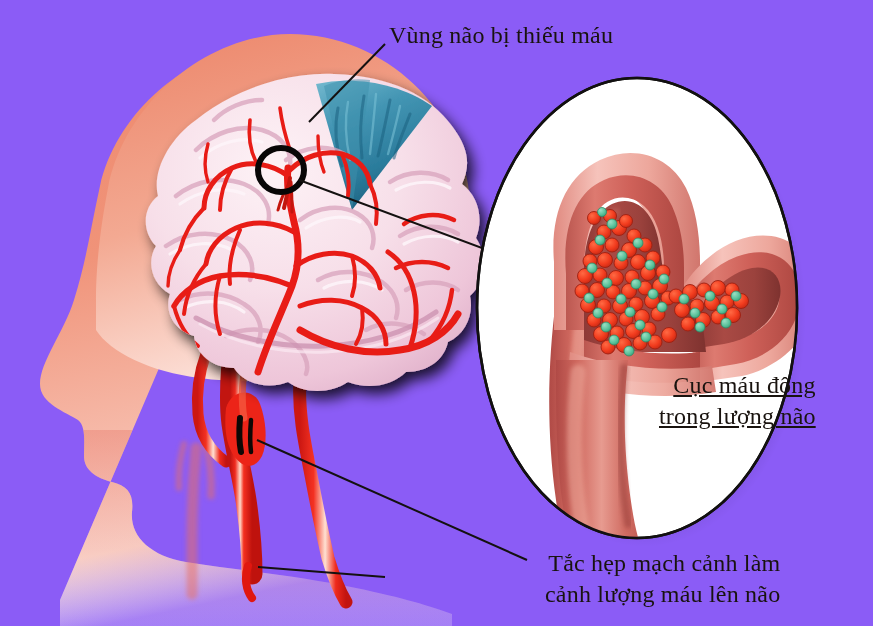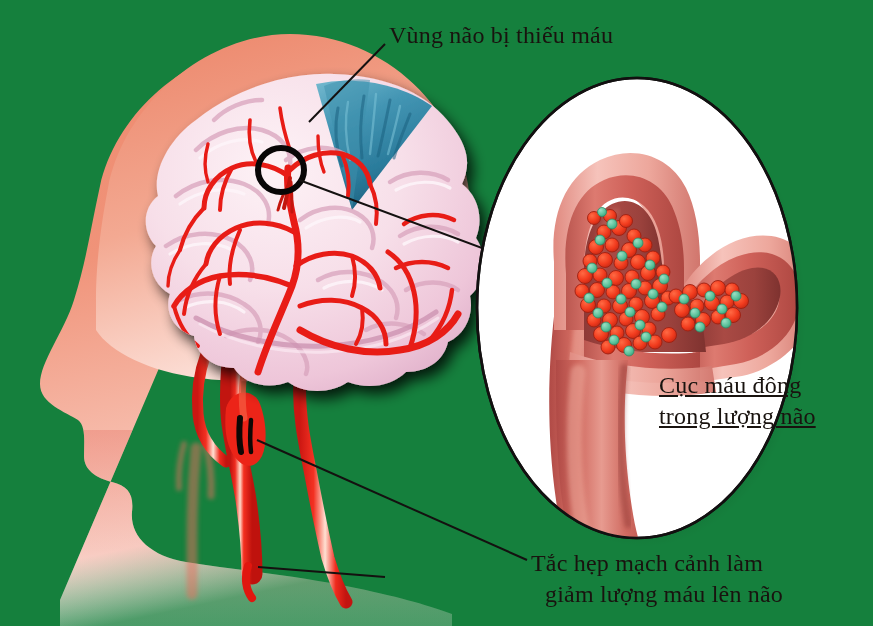--- a/index.html
+++ b/index.html
@@ -8,22 +8,23 @@
     padding: 0;
     background: #ffffff;
   }
   body {
     font-family: "Liberation Serif", serif;
   }
   #stage {
     position: relative;
     width: 873px;
     height: 626px;
-    background: #15803d;
+    background: #8b5cf6;
     overflow: hidden;
+    text-align: right;
   }
   #art {
     position: absolute;
     left: 0;
     top: 0;
     width: 873px;
     height: 626px;
   }
   .label {
     position: absolute;
@@ -504,16 +505,16 @@
 
   <div class="label" id="label-ischemic">Vùng não bị thiếu máu</div>
 
   <div class="label" id="label-clot">
     <div>Cục máu đông</div>
     <div>trong lượng não</div>
   </div>
 
   <div class="label" id="label-stenosis">
     <div>Tắc hẹp mạch cảnh làm</div>
-    <div style="padding-left:14px">giảm lượng máu lên não</div>
+    <div style="padding-left:14px">cảnh lượng máu lên não</div>
   </div>
 
 </div>
 
 </body></html>

